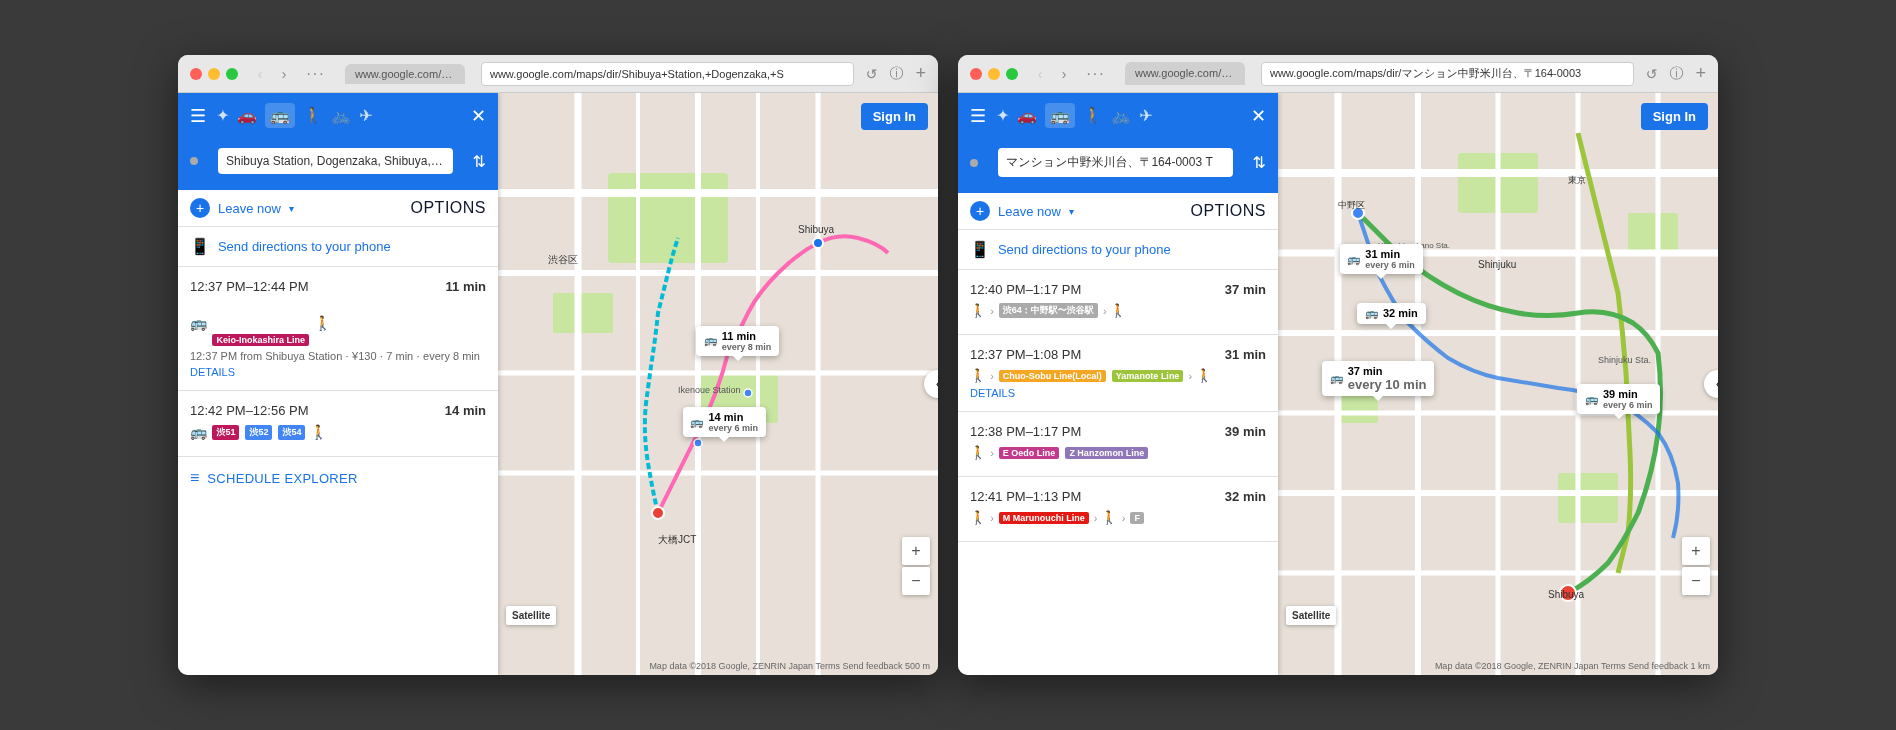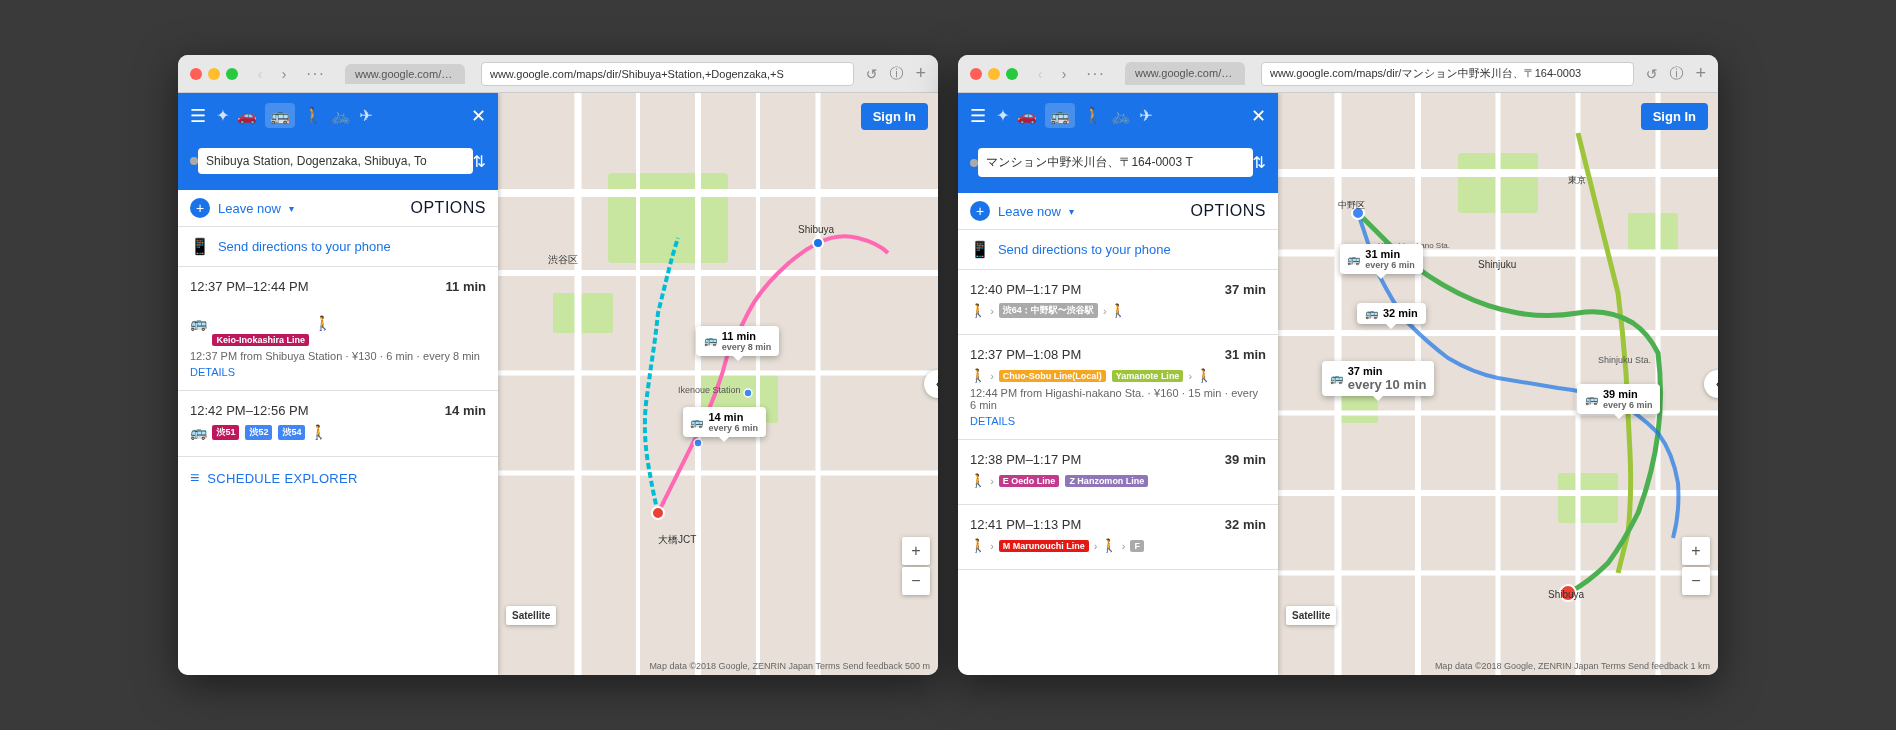--- a/index.html
+++ b/index.html
@@ -209,21 +209,21 @@
 
     .route-inputs {
       padding: 10px 12px;
       background: #1a73e8;
       flex-shrink: 0;
     }
 
     .route-input-row {
       display: flex;
       align-items: center;
-      gap: 0;
+      gap: 20px;
       margin-bottom: 6px;
     }
 
     .route-dot {
       width: 8px;
       height: 8px;
       border-radius: 50%;
       background: #aaa;
       flex-shrink: 0;
     }
@@ -597,21 +597,21 @@
         <div class="route-icons">
           <span class="route-icon">🚌</span>
           <span class="line-badge" style="background:#be185d;margin-top:34px;">Keio-Inokashira Line</span>
           <span class="route-icon">🚶</span>
         </div>
         <div class="route-details-row">
           <span>12:37 PM from Shibuya Station</span>
           <span> · </span>
           <span>¥130</span>
           <span> · </span>
-          <span>6 min</span>
+          <span>7 min</span>
           <span> · </span>
           <span>every 8 min</span>
         </div>
         <span class="details-link">DETAILS</span>
       </div>
 
       <div class="route-option">
         <div class="route-option-header">
           <span class="route-time-range">12:42 PM–12:56 PM</span>
           <span class="route-duration">14 min</span>
@@ -795,29 +795,20 @@
           <span class="route-duration">31 min</span>
         </div>
         <div class="route-icons">
           <span class="walking-icon">🚶</span>
           <span class="arrow-icon">›</span>
           <span class="line-badge" style="background:#f5a623;">Chuo-Sobu Line(Local)</span>
           <span class="line-badge" style="background:#9dc53b;">Yamanote Line</span>
           <span class="arrow-icon">›</span>
           <span class="walking-icon">🚶</span>
         </div>
-        <div class="route-details-row">
-          <span>12:44 PM from Higashi-nakano Sta.</span>
-          <span> · </span>
-          <span>¥160</span>
-          <span> · </span>
-          <span>15 min</span>
-          <span> · </span>
-          <span>every 6 min</span>
-        </div>
         <span class="details-link">DETAILS</span>
       </div>
 
       <div class="route-option">
         <div class="route-option-header">
           <span class="route-time-range">12:38 PM–1:17 PM</span>
           <span class="route-duration">39 min</span>
         </div>
         <div class="route-icons">
           <span class="walking-icon">🚶</span>

